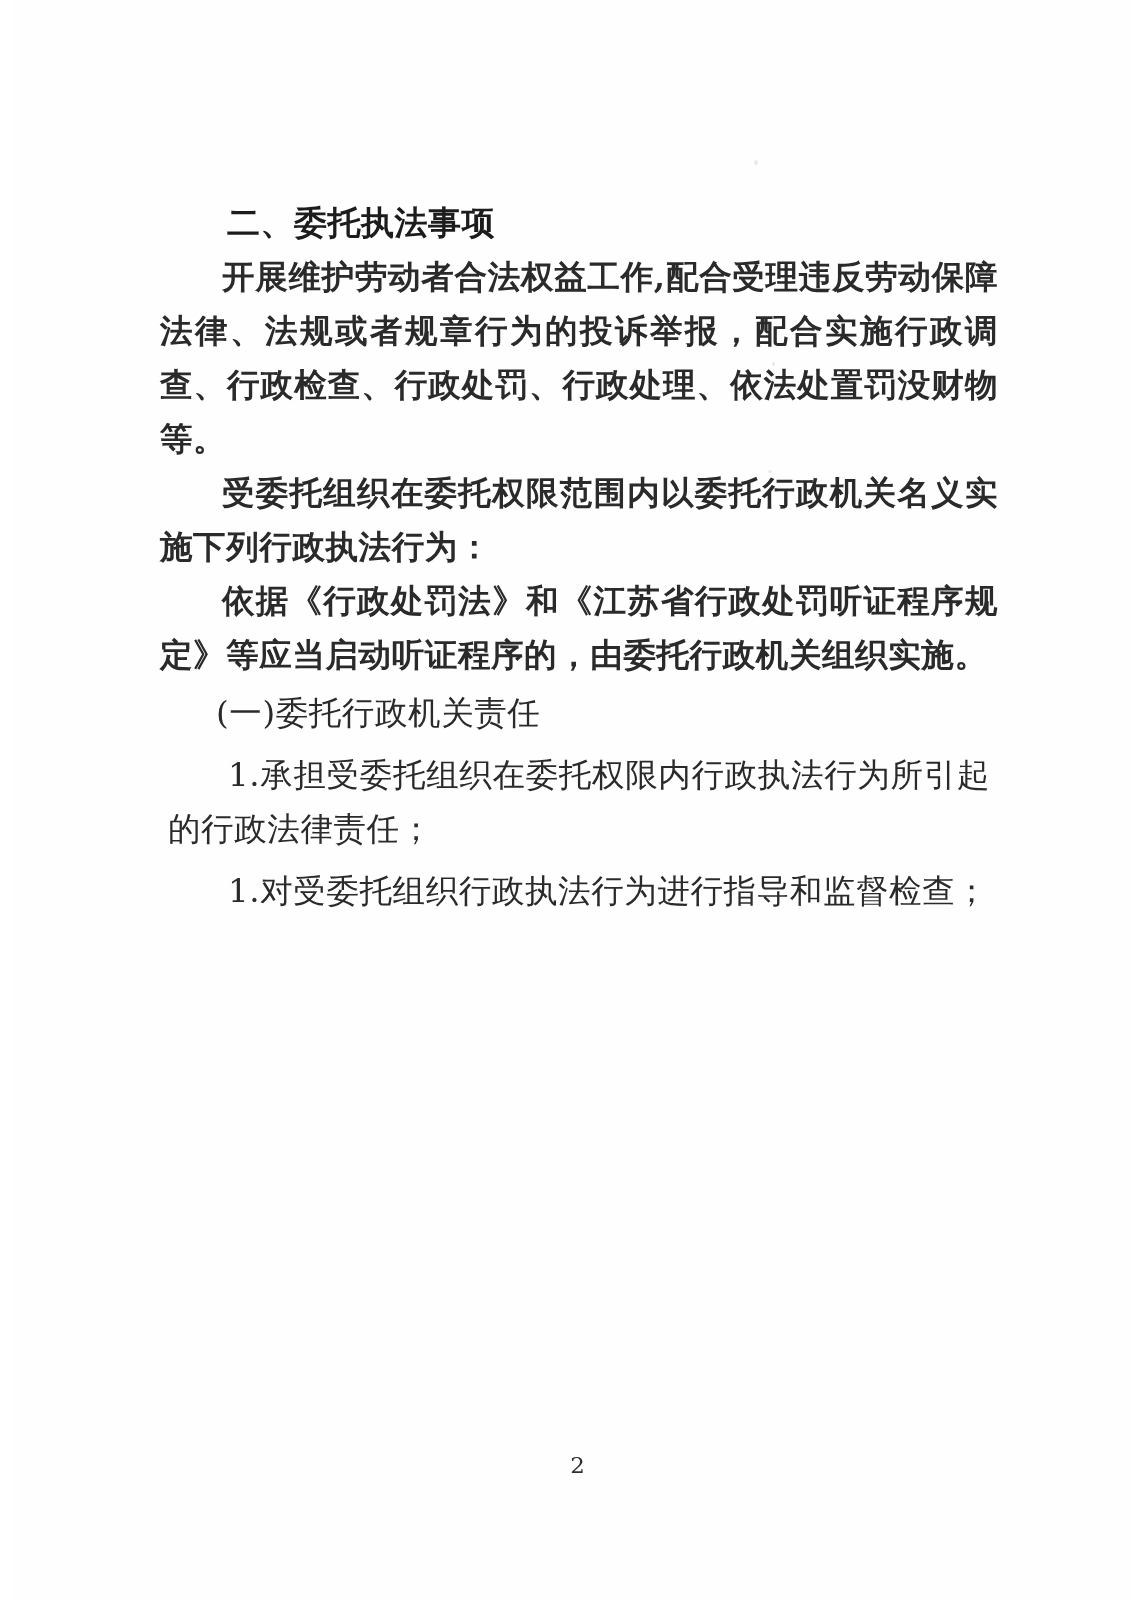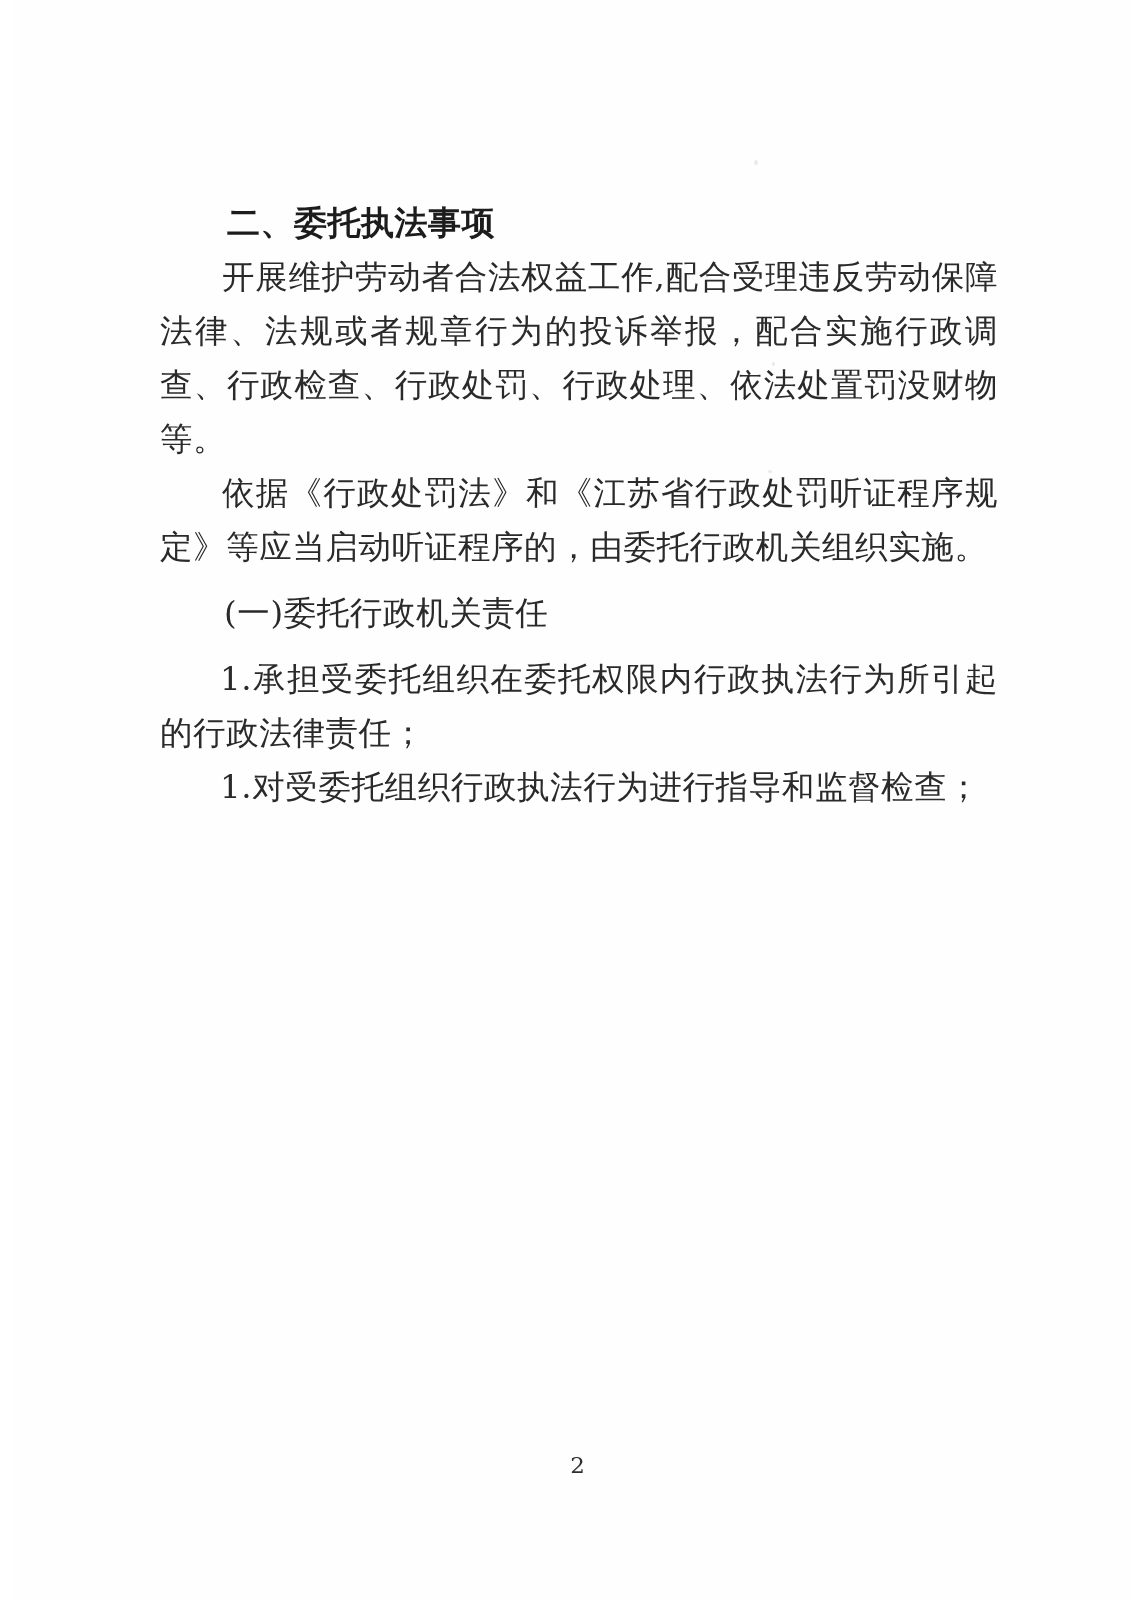--- a/index.html
+++ b/index.html
@@ -49,41 +49,42 @@
     font-family: "DejaVu Serif", "Liberation Serif", serif;
     font-size: 32.5px;
     line-height: 54px;
     color: #2a2a2a;
     text-indent: 62px;
     margin: 0;
     text-align: justify;
     text-justify: inter-character;
     letter-spacing: 0.6px;
     word-break: break-all;
+    font-weight: bold;
   }
 
   
   .subhead {
     font-family: "DejaVu Serif", "Liberation Serif", serif;
     font-size: 32.5px;
     line-height: 54px;
     color: #2a2a2a;
     text-indent: 52px;
-    margin: 12px;
+    margin: 4px;
     letter-spacing: 0.6px;
     white-space: nowrap;
   }
 
   .numitem {
     font-family: "DejaVu Serif", "Liberation Serif", serif;
     font-size: 32.5px;
     line-height: 54px;
     color: #2a2a2a;
     text-indent: 60px;
-    margin: 0;
+    margin: 8px;
     text-align: justify;
     text-justify: inter-character;
     letter-spacing: 0.6px;
     word-break: break-all;
   }
 
   .page-number {
     position: absolute;
     left: 0;
     top: 1452px;
@@ -111,20 +112,21 @@
   <div class="speckle" style="left:760px; top:362px; width:3px; height:4px;"></div>
   <div class="speckle" style="left:756px; top:470px; width:4px; height:3px;"></div>
 
   <div class="content">
 
     <h2 class="heading">二、委托执法事项</h2>
 
     <p class="para">开展维护劳动者合法权益工作,配合受理违反劳动保障法律、法规或者规章行为的投诉举报，配合实施行政调查、行政检查、行政处罚、行政处理、依法处置罚没财物等。</p>
 
 
+    <p class="para">受委托组织在委托权限范围内以委托行政机关名义实施下列行政执法行为：</p>
 
 
     <p class="para">依据《行政处罚法》和《江苏省行政处罚听证程序规定》等应当启动听证程序的，由委托行政机关组织实施。</p>
 
 
     <p class="subhead">(一)委托行政机关责任</p>
 
     <p class="numitem">1.承担受委托组织在委托权限内行政执法行为所引起的行政法律责任；</p>
 
     <p class="numitem">1.对受委托组织行政执法行为进行指导和监督检查；</p>

